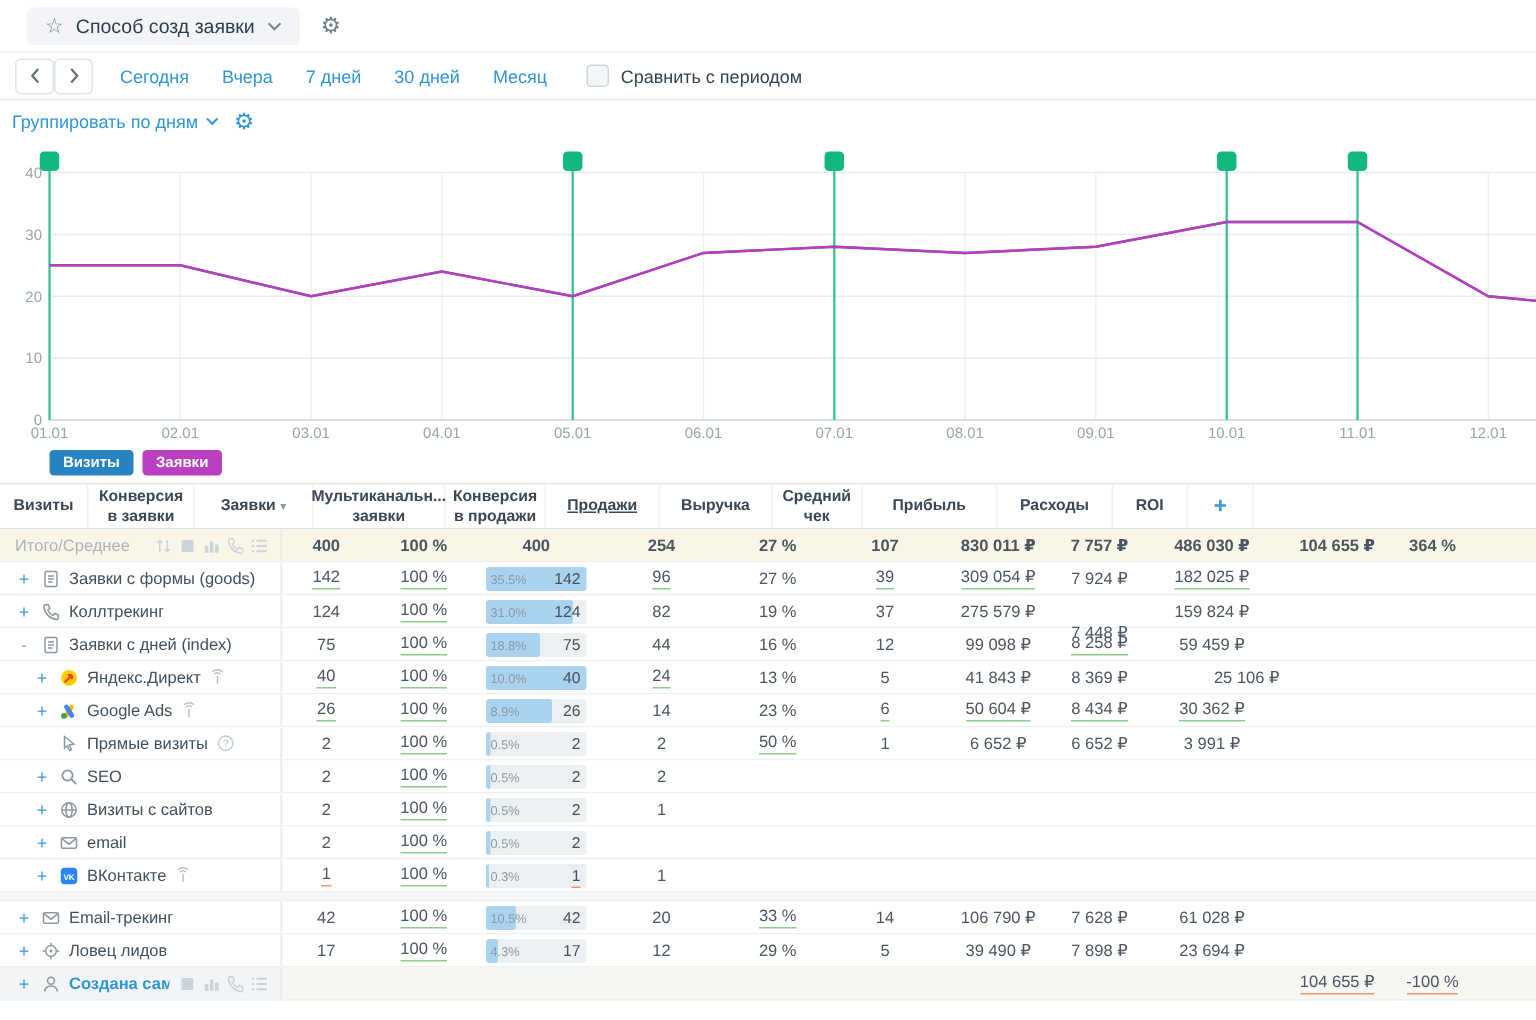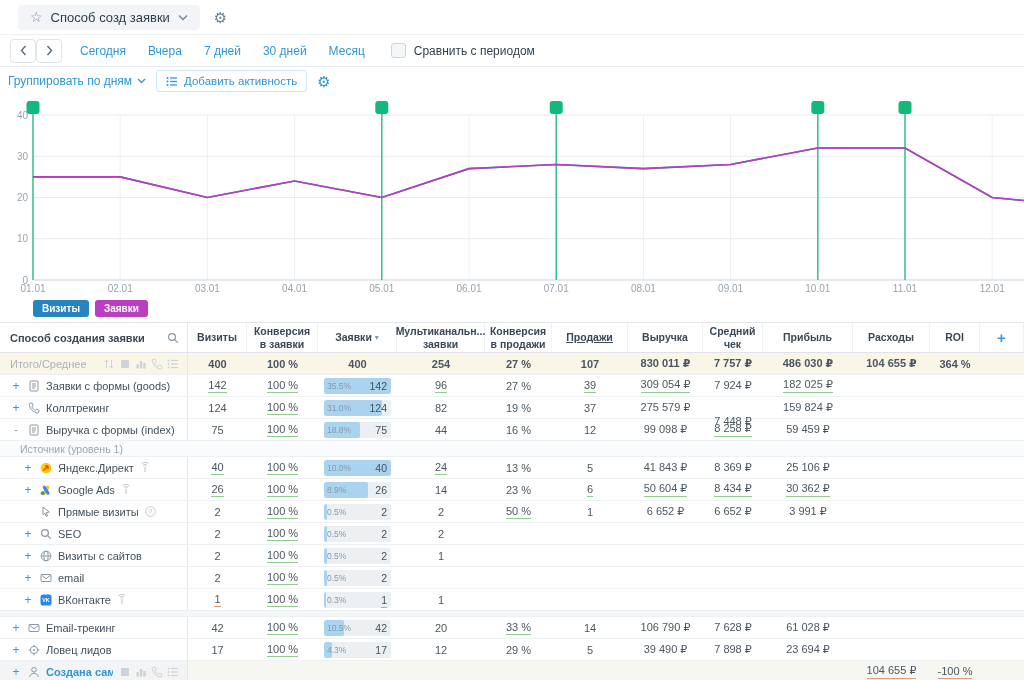--- a/index.html
+++ b/index.html
@@ -105,31 +105,20 @@
   </div>
 </div>
 
 <div id="bar3" class="bar">
   <div class="group-by">
     <span>Группировать по дням</span>
     <svg width="9" height="6" viewBox="0 0 9 6">
         <polyline points="1,1 4.5,4.5 8,1" fill="none" stroke="#2f96d5" stroke-width="1.3"></polyline>
       </svg>
   </div>
-  <div class="add-act">
-    <svg width="12" height="11" viewBox="0 0 12 11">
-        <circle cx="1.5" cy="2" r="1" fill="#2f96d5"></circle>
-        <circle cx="1.5" cy="5.5" r="1" fill="#2f96d5"></circle>
-        <circle cx="1.5" cy="9" r="1" fill="#2f96d5"></circle>
-        <line x1="4" y1="2" x2="11" y2="2" stroke="#2f96d5" stroke-width="1.3"></line>
-        <line x1="4" y1="5.5" x2="11" y2="5.5" stroke="#2f96d5" stroke-width="1.3"></line>
-        <line x1="4" y1="9" x2="11" y2="9" stroke="#2f96d5" stroke-width="1.3"></line>
-      </svg>
-    <span>Добавить активность</span>
-  </div>
   <span class="icon-blue">⚙</span>
 </div>
 
 <div id="chart-wrap">
   <div id="chart-svg-holder">
       <svg width="1024" height="205">
         <line x1="33" y1="20" x2="33" y2="185" stroke="#eef1f3" stroke-width="1"></line>
         <line x1="120.2" y1="20" x2="120.2" y2="185" stroke="#eef1f3" stroke-width="1"></line>
         <line x1="207.4" y1="20" x2="207.4" y2="185" stroke="#eef1f3" stroke-width="1"></line>
         <line x1="294.6" y1="20" x2="294.6" y2="185" stroke="#eef1f3" stroke-width="1"></line>
@@ -178,29 +167,20 @@
       </svg>
     </div>
   <div id="legend">
       <span class="pill" style="background: rgb(40, 132, 192);">Визиты</span>
       <span class="pill" style="background: rgb(185, 63, 192);">Заявки</span>
     </div>
 </div>
 
 <div id="table">
     <div class="trow thead">
-      <div class="ncell">
-        <span>Способ создания заявки</span>
-        <span style="display: inline-flex; align-items: center;">
-          <svg width="12" height="12" viewBox="0 0 12 12">
-            <circle cx="5" cy="5" r="3.4" fill="none" stroke="#8b98a3" stroke-width="1.2"></circle>
-            <line x1="7.6" y1="7.6" x2="10.8" y2="10.8" stroke="#8b98a3" stroke-width="1.2"></line>
-          </svg>
-        </span>
-      </div>
       <div class="cell" style="width: 59px; flex: 0 0 59px;">
         <span>Визиты</span>
       </div>
       <div class="cell" style="width: 71px; flex: 0 0 71px;">
         <span>Конверсия в заявки</span>
       </div>
       <div class="cell" style="width: 79px; flex: 0 0 79px;">
         <span>Заявки</span>
         <span class="sort-caret">▾</span>
       </div>
@@ -400,21 +380,21 @@
       <div class="ncell">
         <span class="exp minus">-</span>
         <span style="display: inline-flex; align-items: center;">
           <svg width="12" height="12" viewBox="0 0 12 12">
             <rect x="2" y="1" width="8" height="10" rx="1" fill="none" stroke="#8b98a3"></rect>
             <line x1="4" y1="4" x2="8" y2="4" stroke="#8b98a3"></line>
             <line x1="4" y1="6" x2="8" y2="6" stroke="#8b98a3"></line>
             <line x1="4" y1="8" x2="7" y2="8" stroke="#8b98a3"></line>
           </svg>
         </span>
-        <span class="rlabel">Выручка с формы (index)</span>
+        <span class="rlabel">Заявки с дней (index)</span>
       </div>
       <div class="cell" style="width: 59px; flex: 0 0 59px;">
         <span class="">75</span>
       </div>
       <div class="cell" style="width: 71px; flex: 0 0 71px;">
         <span class="ug">100 %</span>
       </div>
       <div class="cell" style="width: 79px; flex: 0 0 79px;">
         <div class="bar-box">
           <div class="bar-fill" style="width: 53%;"></div>
@@ -436,25 +416,20 @@
       </div>
       <div class="cell" style="width: 60px; flex: 0 0 60px;">
         <span class="ug">8 258 ₽</span>
       </div>
       <div class="cell" style="width: 90px; flex: 0 0 90px;">
         <span class="">59 459 ₽</span>
       </div>
       <div class="cell" style="width: 77px; flex: 0 0 77px;"></div>
       <div class="cell" style="width: 50px; flex: 0 0 50px;"></div>
     </div>
-    <div class="trow r-group">
-      <div class="ncell">
-        <span>Источник (уровень 1)</span>
-      </div>
-    </div>
     <div class="trow r-data">
       <div class="ncell" style="padding-left: 22px;">
         <span class="exp">+</span>
         <span style="display: inline-flex; align-items: center;">
           <svg width="12" height="12" viewBox="0 0 12 12">
             <circle cx="6" cy="6" r="5.3" fill="#ffcc00"></circle>
             <path d="M3.2 8.8 L8 4 M8 4 L5.2 4 M8 4 L8 6.8" stroke="#fc3f1d" stroke-width="1.5" fill="none"></path>
           </svg>
         </span>
         <span class="rlabel">Яндекс.Директ</span>
@@ -487,21 +462,21 @@
       </div>
       <div class="cell" style="width: 76px; flex: 0 0 76px;">
         <span class="">5</span>
       </div>
       <div class="cell" style="width: 75px; flex: 0 0 75px;">
         <span class="">41 843 ₽</span>
       </div>
       <div class="cell" style="width: 60px; flex: 0 0 60px;">
         <span class="">8 369 ₽</span>
       </div>
-      <div class="cell" style="width: 90px; flex: 0 0 90px;">
+      <div class="cell" style="width: 90px; flex: 0 0 90px; justify-content: flex-end;">
         <span class="">25 106 ₽</span>
       </div>
       <div class="cell" style="width: 77px; flex: 0 0 77px;"></div>
       <div class="cell" style="width: 50px; flex: 0 0 50px;"></div>
     </div>
     <div class="trow r-data">
       <div class="ncell" style="padding-left: 22px;">
         <span class="exp">+</span>
         <span style="display: inline-flex; align-items: center;">
           <svg width="12" height="12" viewBox="0 0 12 12">

